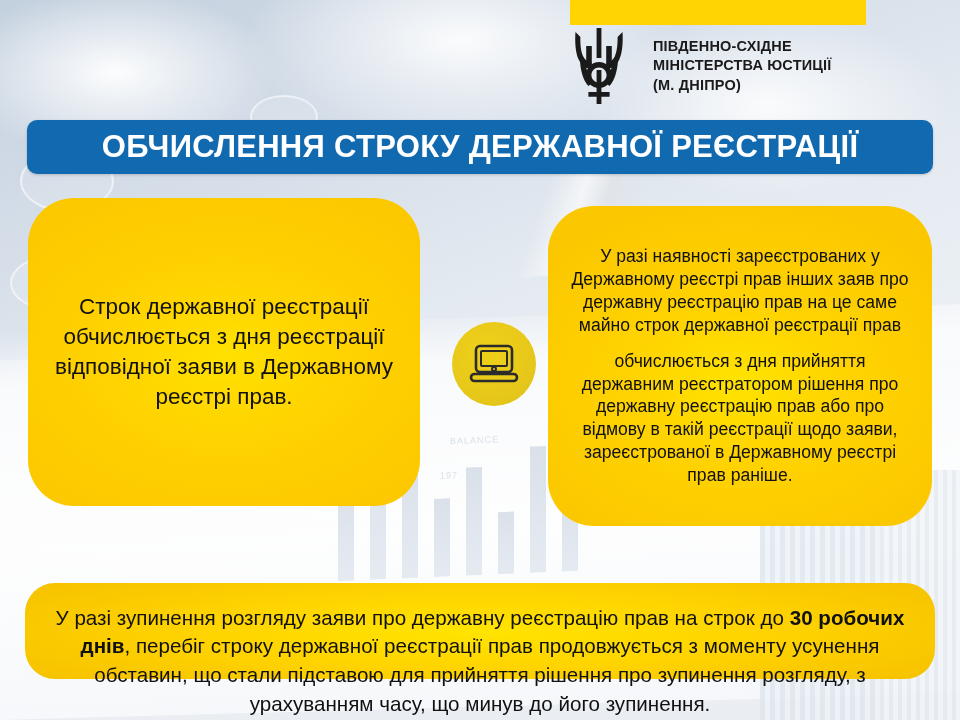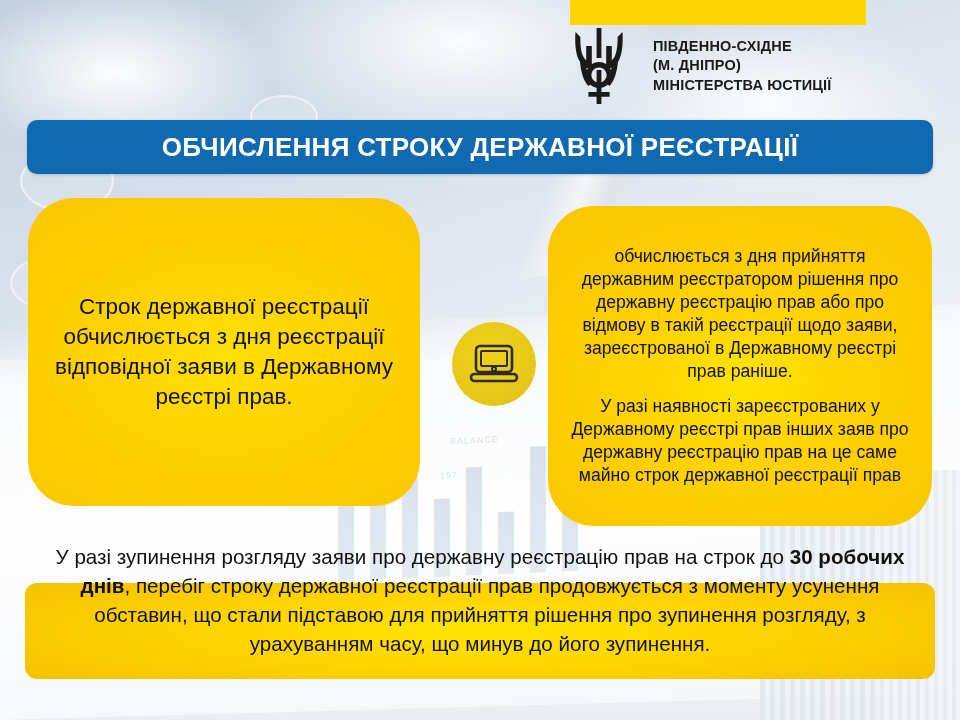--- a/index.html
+++ b/index.html
@@ -150,21 +150,21 @@
     display: flex;
     align-items: center;
     justify-content: center;
     z-index: 5;
     box-shadow: 0 1px 3px rgba(0,0,0,0.18);
   }
   .title-banner .title-text {
     color: #ffffff;
     font-family: "Liberation Sans", sans-serif;
     font-weight: bold;
-    font-size: 26px;
+    font-size: 31px;
     letter-spacing: 0.3px;
     text-transform: uppercase;
     text-align: center;
   }
 
   
   .card {
     position: absolute;
     z-index: 3;
     border-radius: 46px;
@@ -218,24 +218,24 @@
     justify-content: center;
   }
   .icon-circle svg { display: block; }
 
   
   .bottom-banner {
     position: absolute;
     left: 25px; top: 583px;
     width: 910px; height: 96px;
     background: radial-gradient(ellipse 62% 80% at 50% 50%, #ffe400 0%, #ffd400 48%, #f6c200 100%);
-    border-radius: 12px;
+    border-radius: 30px;
     z-index: 5;
     display: flex;
-    align-items: flex-end;
+    align-items: flex-start;
     justify-content: center;
     padding: 0 22px;
     box-sizing: border-box;
   }
   .bottom-banner .banner-text {
     font-family: "Liberation Sans", sans-serif;
     font-size: 20.6px;
     line-height: 1.4;
     color: #111111;
     text-align: center;
@@ -292,36 +292,36 @@
         <path d="M12.0 34 c0 0 0.4 18 8.6 26 l4.0 -3.8 C18.0 49.6 17.6 34 17.6 34 z"></path>
         <path d="M50.0 34 l-5.6 0 c0 0 -0.4 15.6 -7.0 22.2 l4.0 3.8 C49.6 52 50.0 34 50.0 34 z"></path>
         <path d="M31 36 c-7.2 0 -13 5.8 -13 13 s5.8 13 13 13 s13 -5.8 13 -13 s-5.8 -13 -13 -13 z m0 5.4 c4.2 0 7.6 3.4 7.6 7.6 s-3.4 7.6 -7.6 7.6 s-7.6 -3.4 -7.6 -7.6 s3.4 -7.6 7.6 -7.6 z"></path>
         <path d="M28.6 44 h4.8 v34 h-4.8 z"></path>
         <path d="M20.4 66 h21.2 v4.8 h-21.2 z"></path>
       </g>
     </svg>
     <div class="logo-divider"></div>
     <div class="logo-text">
       <span>ПІВДЕННО-СХІДНЕ</span>
+      <span>МІНІСТЕРСТВА ЮСТИЦІЇ</span>
       <span>(М. ДНІПРО)</span>
-      <span>МІНІСТЕРСТВА ЮСТИЦІЇ</span>
     </div>
   </div>
 
   <div class="title-banner">
     <span class="title-text">ОБЧИСЛЕННЯ СТРОКУ ДЕРЖАВНОЇ РЕЄСТРАЦІЇ</span>
   </div>
 
   <div class="card card-left">
     <span class="card-text">Строк державної реєстрації обчислюється з дня реєстрації відповідної заяви в Державному реєстрі прав.</span>
   </div>
 
   <div class="card card-right">
+    <span class="para">У разі наявності зареєстрованих у Державному реєстрі прав інших заяв про державну реєстрацію прав на це саме майно строк державної реєстрації прав</span>
     <span class="para">обчислюється з дня прийняття державним реєстратором рішення про державну реєстрацію прав або про відмову в такій реєстрації щодо заяви, зареєстрованої в Державному реєстрі прав раніше.</span>
-    <span class="para">У разі наявності зареєстрованих у Державному реєстрі прав інших заяв про державну реєстрацію прав на це саме майно строк державної реєстрації прав</span>
   </div>
 
   <div class="icon-circle">
     <svg width="50" height="42" viewBox="0 0 50 42" aria-hidden="true">
       <rect x="7" y="3" width="36" height="26" rx="4" ry="4" fill="none" stroke="#2b2b2b" stroke-width="2.6"></rect>
       <rect x="12" y="8" width="26" height="15" rx="1" ry="1" fill="none" stroke="#2b2b2b" stroke-width="2"></rect>
       <circle cx="25" cy="26" r="2" fill="none" stroke="#2b2b2b" stroke-width="2"></circle>
       <rect x="2" y="31" width="46" height="7" rx="3.5" ry="3.5" fill="none" stroke="#2b2b2b" stroke-width="2.6"></rect>
     </svg>
   </div>

